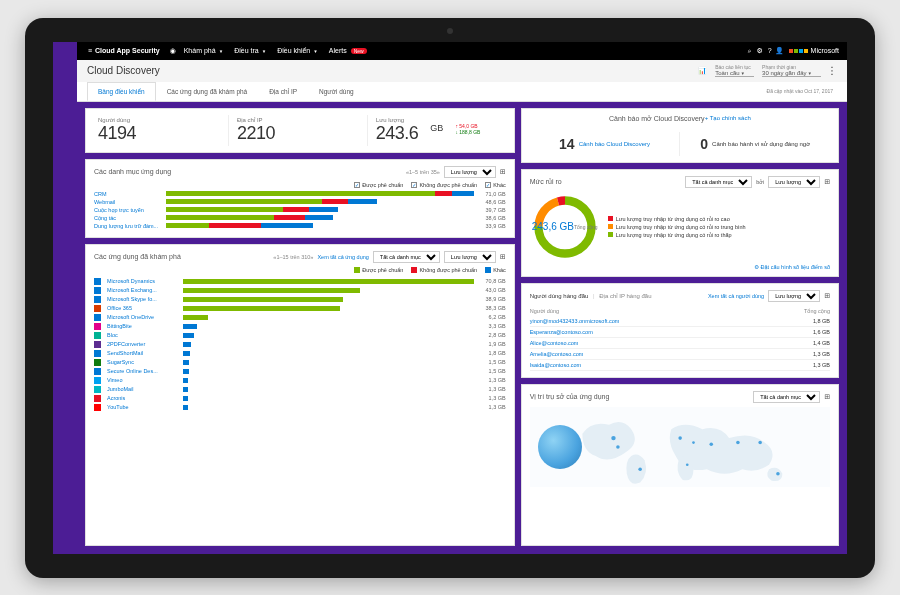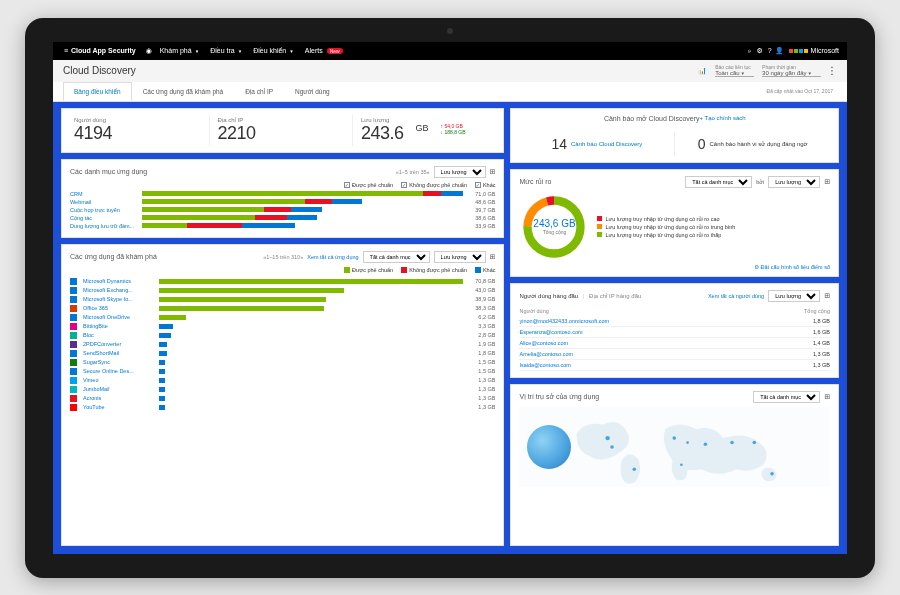--- a/index.html
+++ b/index.html
@@ -25,24 +25,25 @@
   position: absolute;
   top: 10px; left: 50%;
   transform: translateX(-50%);
   width: 6px; height: 6px;
   background: #333;
   border-radius: 50%;
 }
 .screen {
   width: 100%;
   height: 100%;
-  background: #1d4ed8;
+  background: #4c1d95;
   overflow: hidden;
   font-size: 7px;
   color: #333;
+  padding-left: 24px;
 }
 .topbar {
   background: #000;
   color: #fff;
   height: 18px;
   display: flex;
   align-items: center;
   padding: 0 8px;
   font-size: 7px;
 }
@@ -104,27 +105,27 @@
 .bar-row .name { width: 68px; color: #0078d4; white-space: nowrap; overflow: hidden; text-overflow: ellipsis; cursor: pointer; }
 .bar-row .bar-track { flex: 1; height: 5px; background: transparent; display: flex; }
 .bar-row .seg { height: 100%; }
 .bar-row .value { width: 28px; text-align: right; color: #666; }
 .bar-row .icon-sq { width: 7px; height: 7px; display: inline-block; margin-right: 2px; }
 .alerts-panel { display: flex; align-items: center; gap: 10px; }
 .alerts-panel .ap-head { font-size: 7px; color: #555; flex-basis: 100%; display: flex; justify-content: space-between; }
 .alerts-panel .ap-body { display: flex; width: 100%; }
 .alerts-panel .ap-item { flex: 1; display: flex; align-items: center; gap: 4px; justify-content: center; border-right: 1px solid #eee; padding: 4px; font-size: 6px; }
 .alerts-panel .ap-item:last-child { border: none; }
-.alerts-panel .big { font-size: 14px; color: #333; }
+.alerts-panel .big { font-size: 14px; color: #333; font-weight: bold; }
 .alerts-panel .alink { color: #0078d4; cursor: pointer; }
 .alerts-panel .plus { color: #0078d4; font-size: 6px; cursor: pointer; }
 .risk-body { display: flex; gap: 8px; align-items: center; }
 .donut { width: 70px; height: 70px; position: relative; }
 .donut svg { transform: rotate(-90deg); }
-.donut .center { position: absolute; inset: 0; display: flex; flex-direction: column; align-items: center; justify-content: center; text-align: center; }
+.donut .center { position: absolute; inset: 0; display: flex; flex-direction: row; align-items: center; justify-content: center; text-align: center; }
 .donut .center .v { font-size: 10px; color: #0078d4; font-weight: 400; }
 .donut .center .l { font-size: 5px; color: #777; }
 .risk-legend { flex: 1; font-size: 5.5px; }
 .risk-legend .rl { display: flex; align-items: center; gap: 3px; margin: 2px 0; }
 .risk-legend .dot { width: 5px; height: 5px; }
 .risk-foot { text-align: right; font-size: 5.5px; color: #0078d4; margin-top: 2px; }
 .users-list .urow { display: flex; justify-content: space-between; font-size: 5.5px; padding: 2px 0; border-bottom: 1px solid #f0f0f0; }
 .users-list .urow .u { color: #0078d4; cursor: pointer; }
 .users-list .uhead { color: #888; font-size: 5.5px; display: flex; justify-content: space-between; padding: 2px 0; }
 .tabs2 { font-size: 6px; }

